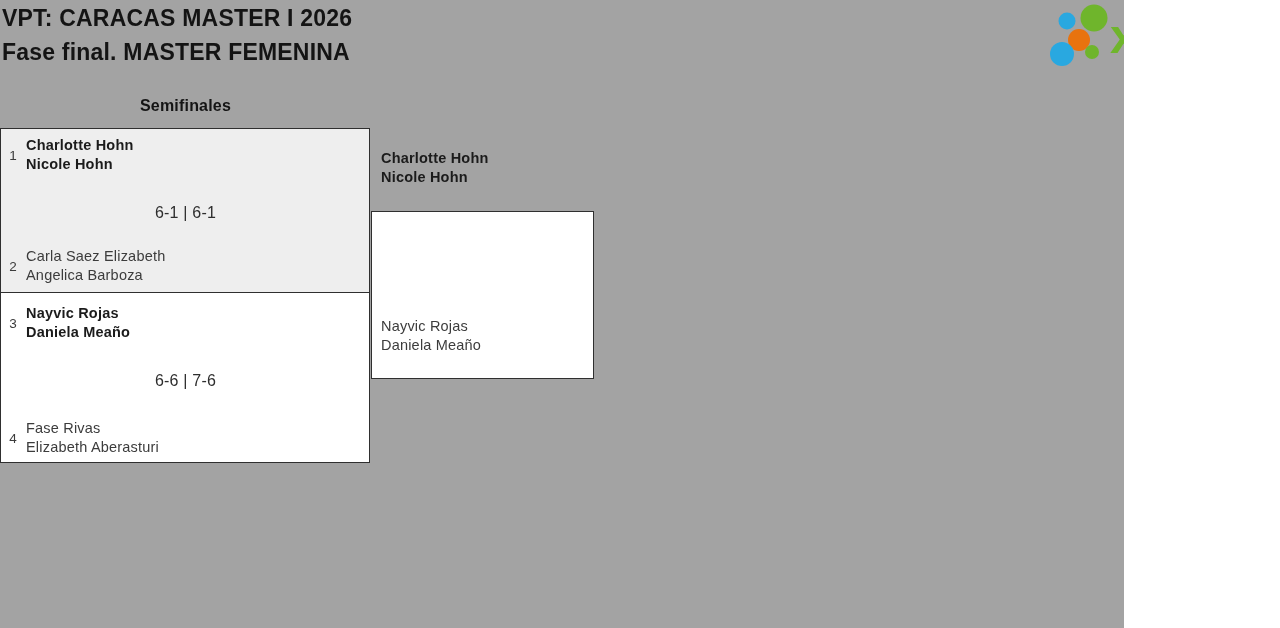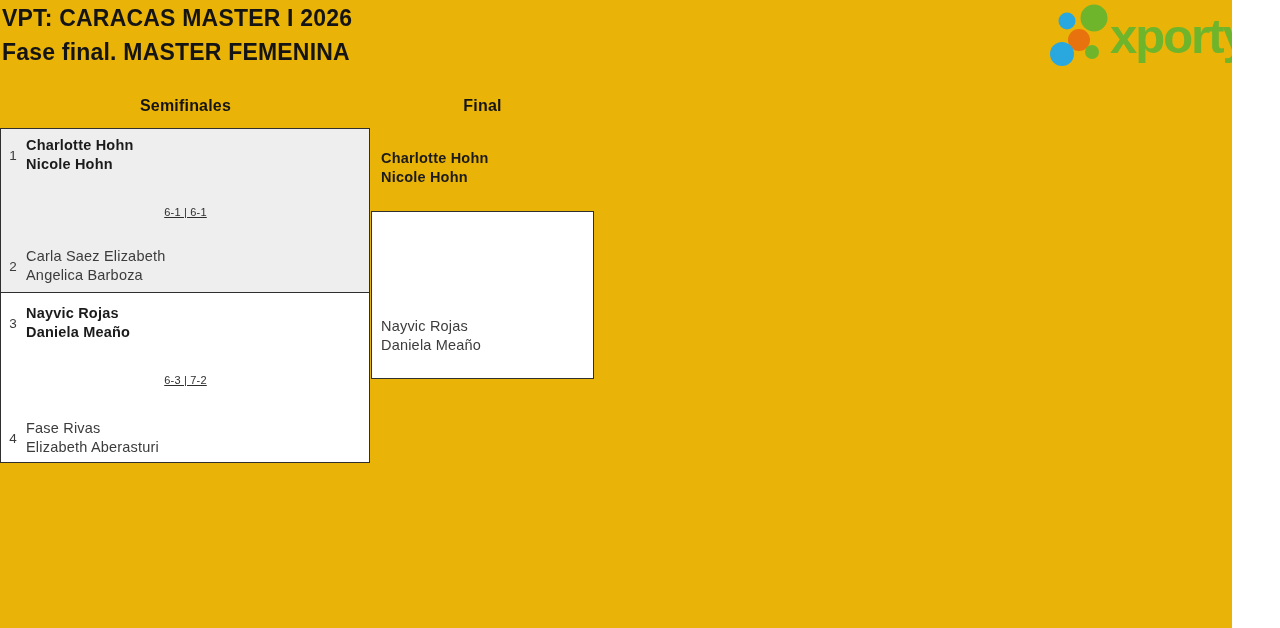--- a/index.html
+++ b/index.html
@@ -1,20 +1,20 @@
 <!DOCTYPE html>
 <html><head>
 <meta charset="utf-8">
 <style>
   html, body { margin: 0; padding: 0; background: #ffffff; }
   .page {
     position: relative;
-    width: 1232px;
+    width: 1124px;
     height: 628px;
-    background: #eab308;
+    background: #a3a3a3;
     font-family: "Liberation Sans", sans-serif;
     overflow: hidden;
   }
 
   
   .title-block {
     position: absolute;
     left: 2px;
     top: 1px;
     color: #141414;
@@ -79,25 +79,24 @@
   .row-sf1-t2 { left: 4px; top: 247px; }
   .row-sf2-t1 { left: 4px; top: 304px; }
   .row-sf2-t2 { left: 4px; top: 419px; }
   .row-final-t1 { left: 377px; top: 149px; }
   .row-final-t2 { left: 377px; top: 317px; }
 
   
   .score {
     position: absolute;
     text-align: center;
-    font-size: 11px;
+    font-size: 16px;
     color: #2e2e2e;
     line-height: 19px;
     letter-spacing: 0.2px;
-    text-decoration: underline;
   }
   .score-sf1 { left: 0; top: 203px; width: 371px; }
   .score-sf2 { left: 0; top: 371px; width: 371px; }
   .score-final { left: 371px; top: 245px; width: 223px; }
 </style>
 </head>
 <body>
 
 <div class="page">
 
@@ -111,21 +110,20 @@
       <circle cx="27" cy="21" r="8.5" fill="#29a8e0"></circle>
       <circle cx="54" cy="18" r="13.5" fill="#6fb52c"></circle>
       <circle cx="39" cy="40" r="11" fill="#e8730e"></circle>
       <circle cx="22" cy="54" r="12" fill="#29a8e0"></circle>
       <circle cx="52" cy="52" r="7" fill="#6fb52c"></circle>
       <text x="70" y="53" font-size="49" font-weight="bold" letter-spacing="-2" font-family="&quot;Liberation Sans&quot;, sans-serif" fill="#6fb52c">xporty</text>
     </svg>
   </div>
 
   <div class="round-header rh-semis">Semifinales</div>
-  <div class="round-header rh-final">Final</div>
 
   <div class="match-box box-sf1"></div>
   <div class="match-box box-sf2"></div>
   <div class="match-box box-final"></div>
 
   <div class="team-row row-sf1-t1">
     <span class="seed">1</span>
     <span class="names winner">
       <span class="player">Charlotte Hohn</span>
       <span class="player">Nicole Hohn</span>
@@ -140,21 +138,21 @@
     </span>
   </div>
 
   <div class="team-row row-sf2-t1">
     <span class="seed">3</span>
     <span class="names winner">
       <span class="player">Nayvic Rojas</span>
       <span class="player">Daniela Meaño</span>
     </span>
   </div>
-  <div class="score score-sf2">6-3 | 7-2</div>
+  <div class="score score-sf2">6-6 | 7-6</div>
   <div class="team-row row-sf2-t2">
     <span class="seed">4</span>
     <span class="names">
       <span class="player">Fase Rivas</span>
       <span class="player">Elizabeth Aberasturi</span>
     </span>
   </div>
 
   <div class="team-row row-final-t1">
     <span class="names winner">

